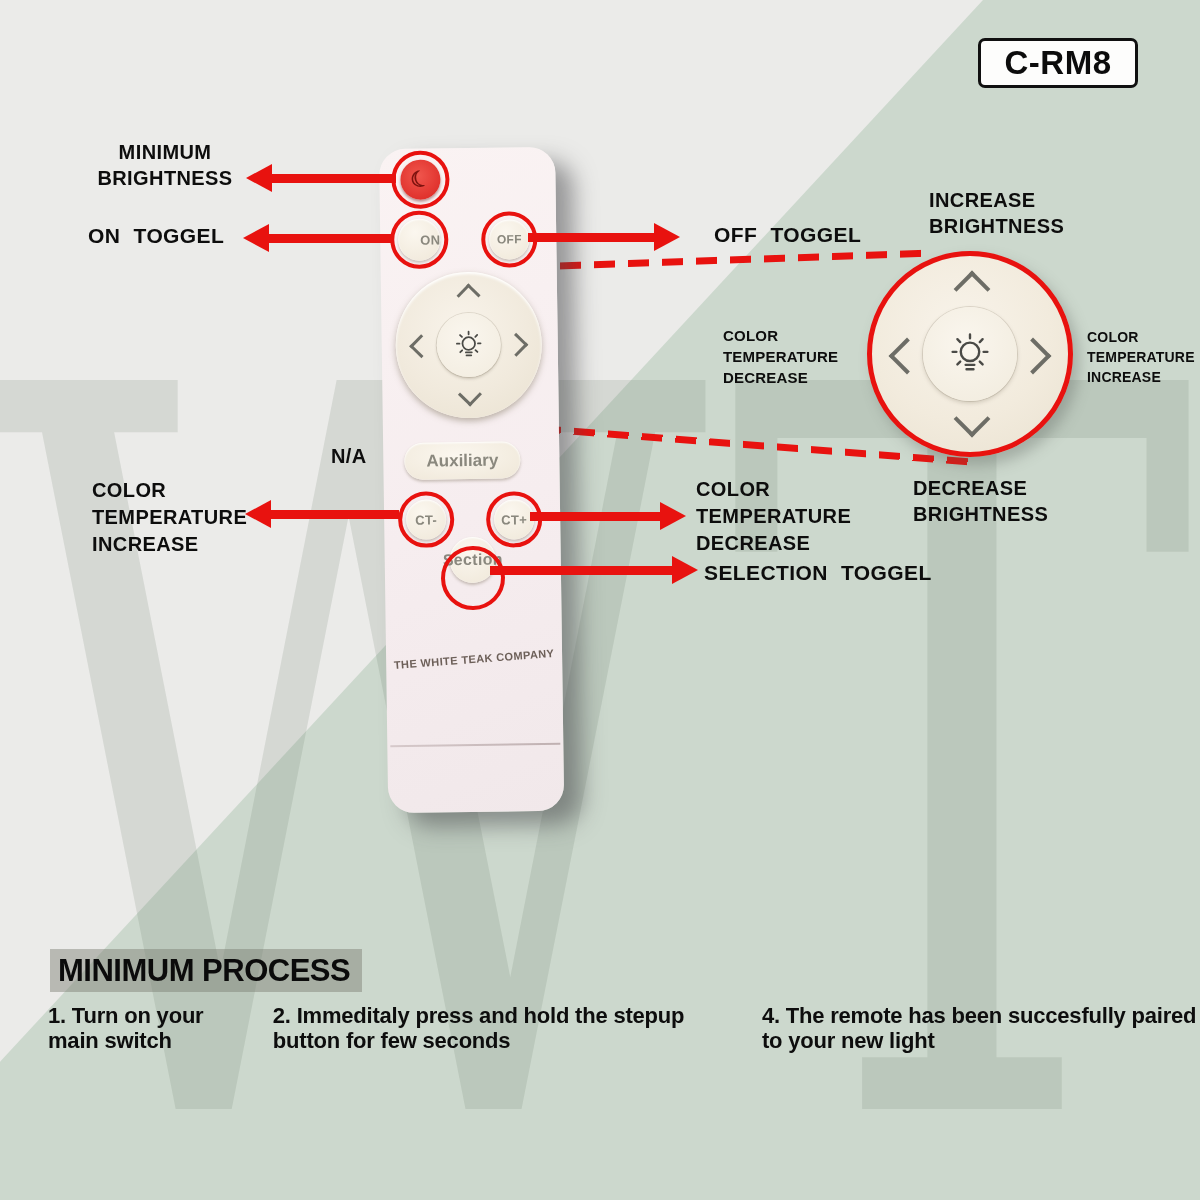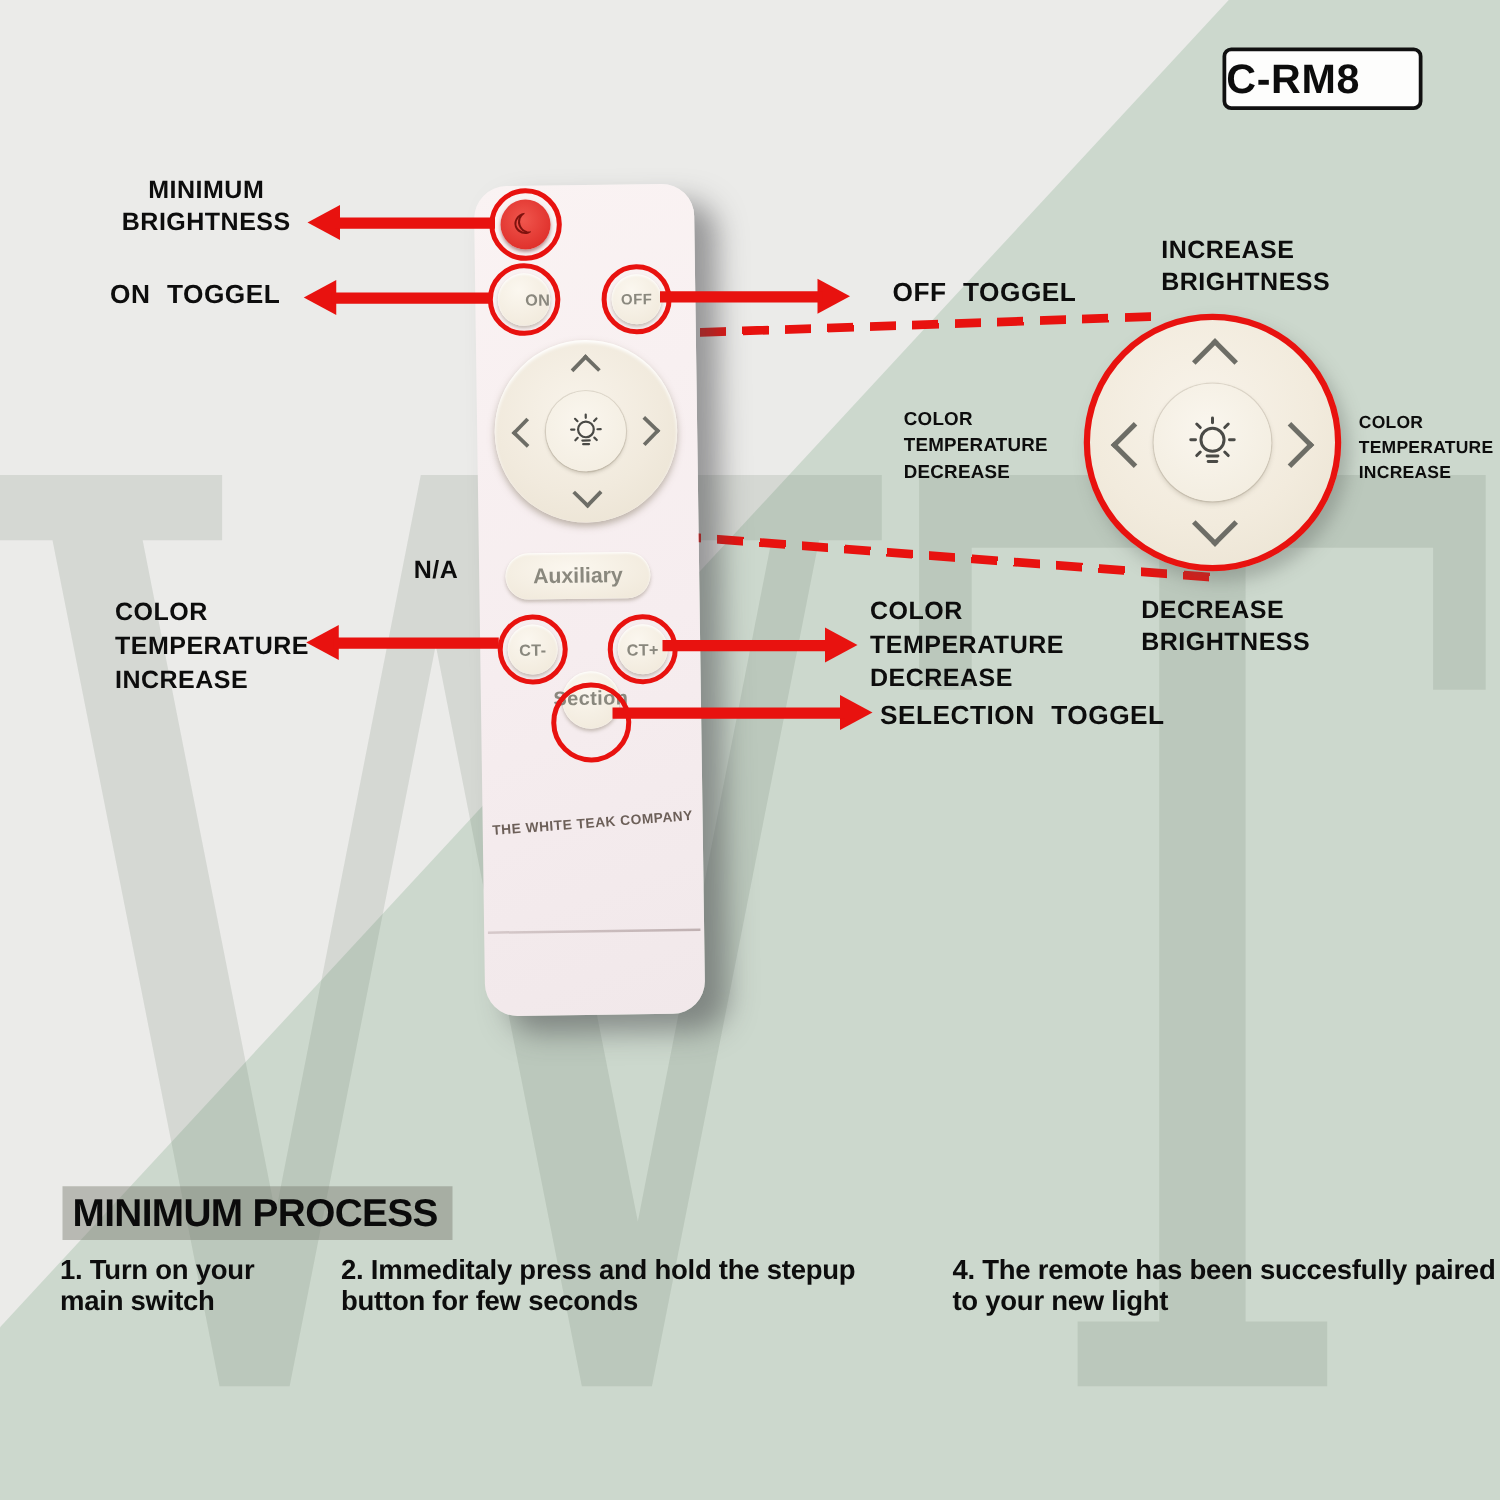--- a/index.html
+++ b/index.html
@@ -8,21 +8,21 @@
   .abs{position:absolute;}
   
   #bg-green{left:0;top:0;width:1200px;height:1200px;background:#ccd8cd;
     clip-path:polygon(983px 0,1200px 0,1200px 1200px,-128px 1200px);}
   #watermark{left:-12px;top:263px;font:400 1000px/1 "DejaVu Serif","Liberation Serif",serif;
     color:rgba(100,118,102,.16);transform:scaleX(.70);transform-origin:0 0;
     letter-spacing:30px;user-select:none;}
   
   #badge{left:978px;top:38px;width:160px;height:50px;background:#fdfdfc;
     border:3px solid #101010;border-radius:7px;display:flex;align-items:center;
-    justify-content:flex-start;font:700 33px "Liberation Sans",sans-serif;color:#0c0c0c;
+    justify-content:center;font:700 33px "Liberation Sans",sans-serif;color:#0c0c0c;
     box-sizing:border-box;letter-spacing:.5px;}
   
   #remote{left:379px;top:148px;width:176px;height:664px;transform:rotate(-.8deg);
     transform-origin:50% 0;}
   #remote-body{left:0;top:0;width:176px;height:664px;border-radius:26px;
     background:linear-gradient(160deg,#faf3f3 0%,#f6edef 55%,#f1e8ea 100%);
     box-shadow:18px 14px 22px rgba(70,70,74,.5);}
   #remote-seam{left:3px;right:3px;top:596px;height:2px;
     background:linear-gradient(90deg,rgba(160,140,140,.35),rgba(150,130,130,.55));}
   .btn{border-radius:50%;background:radial-gradient(circle at 40% 32%,#fbf7ef,#efe7d8);

